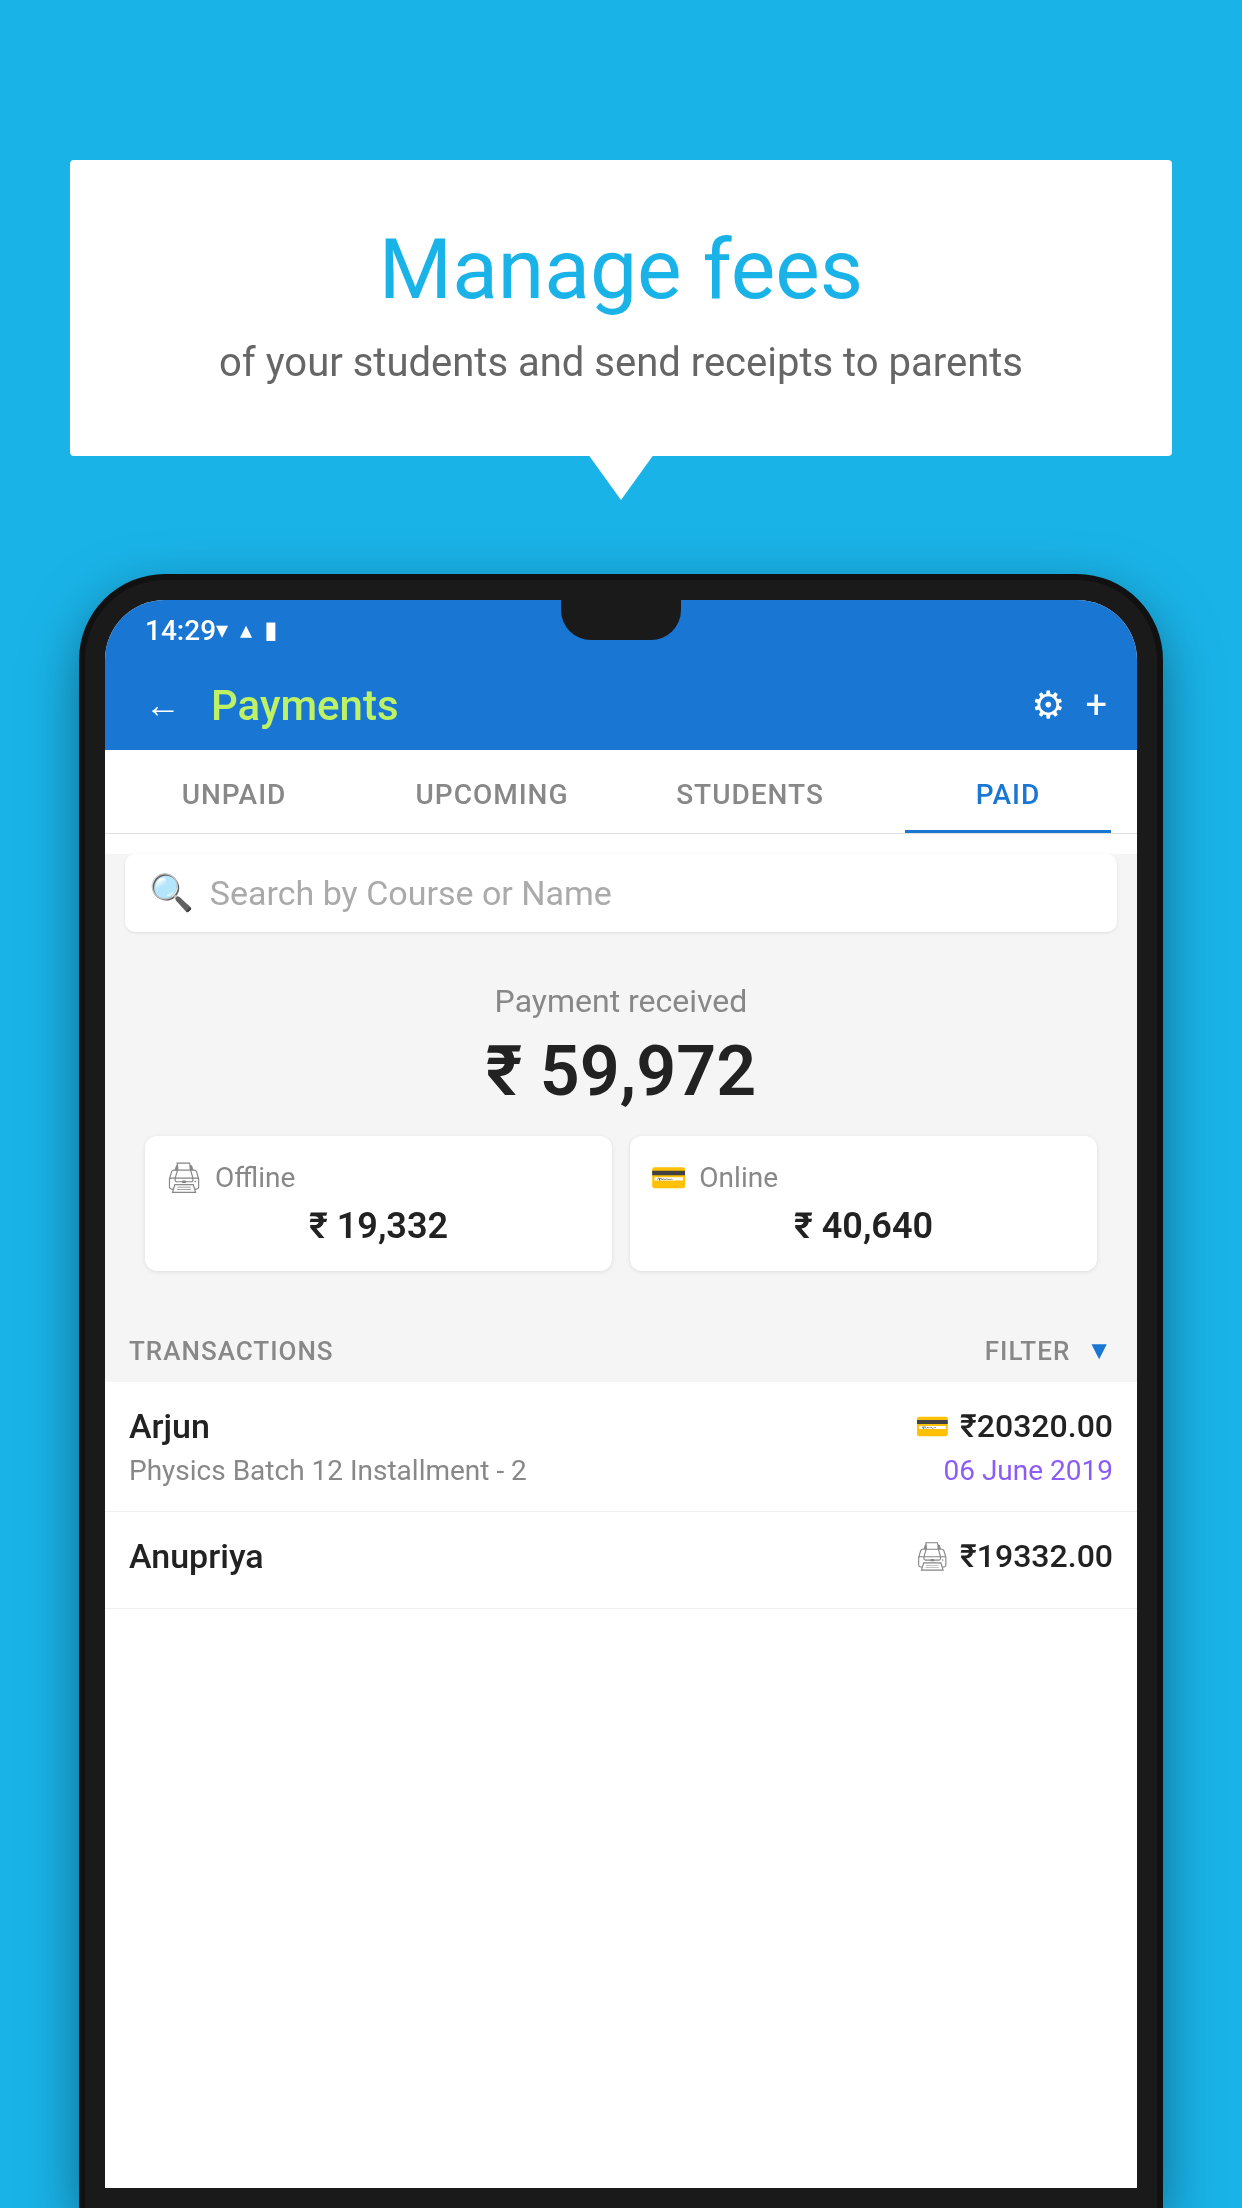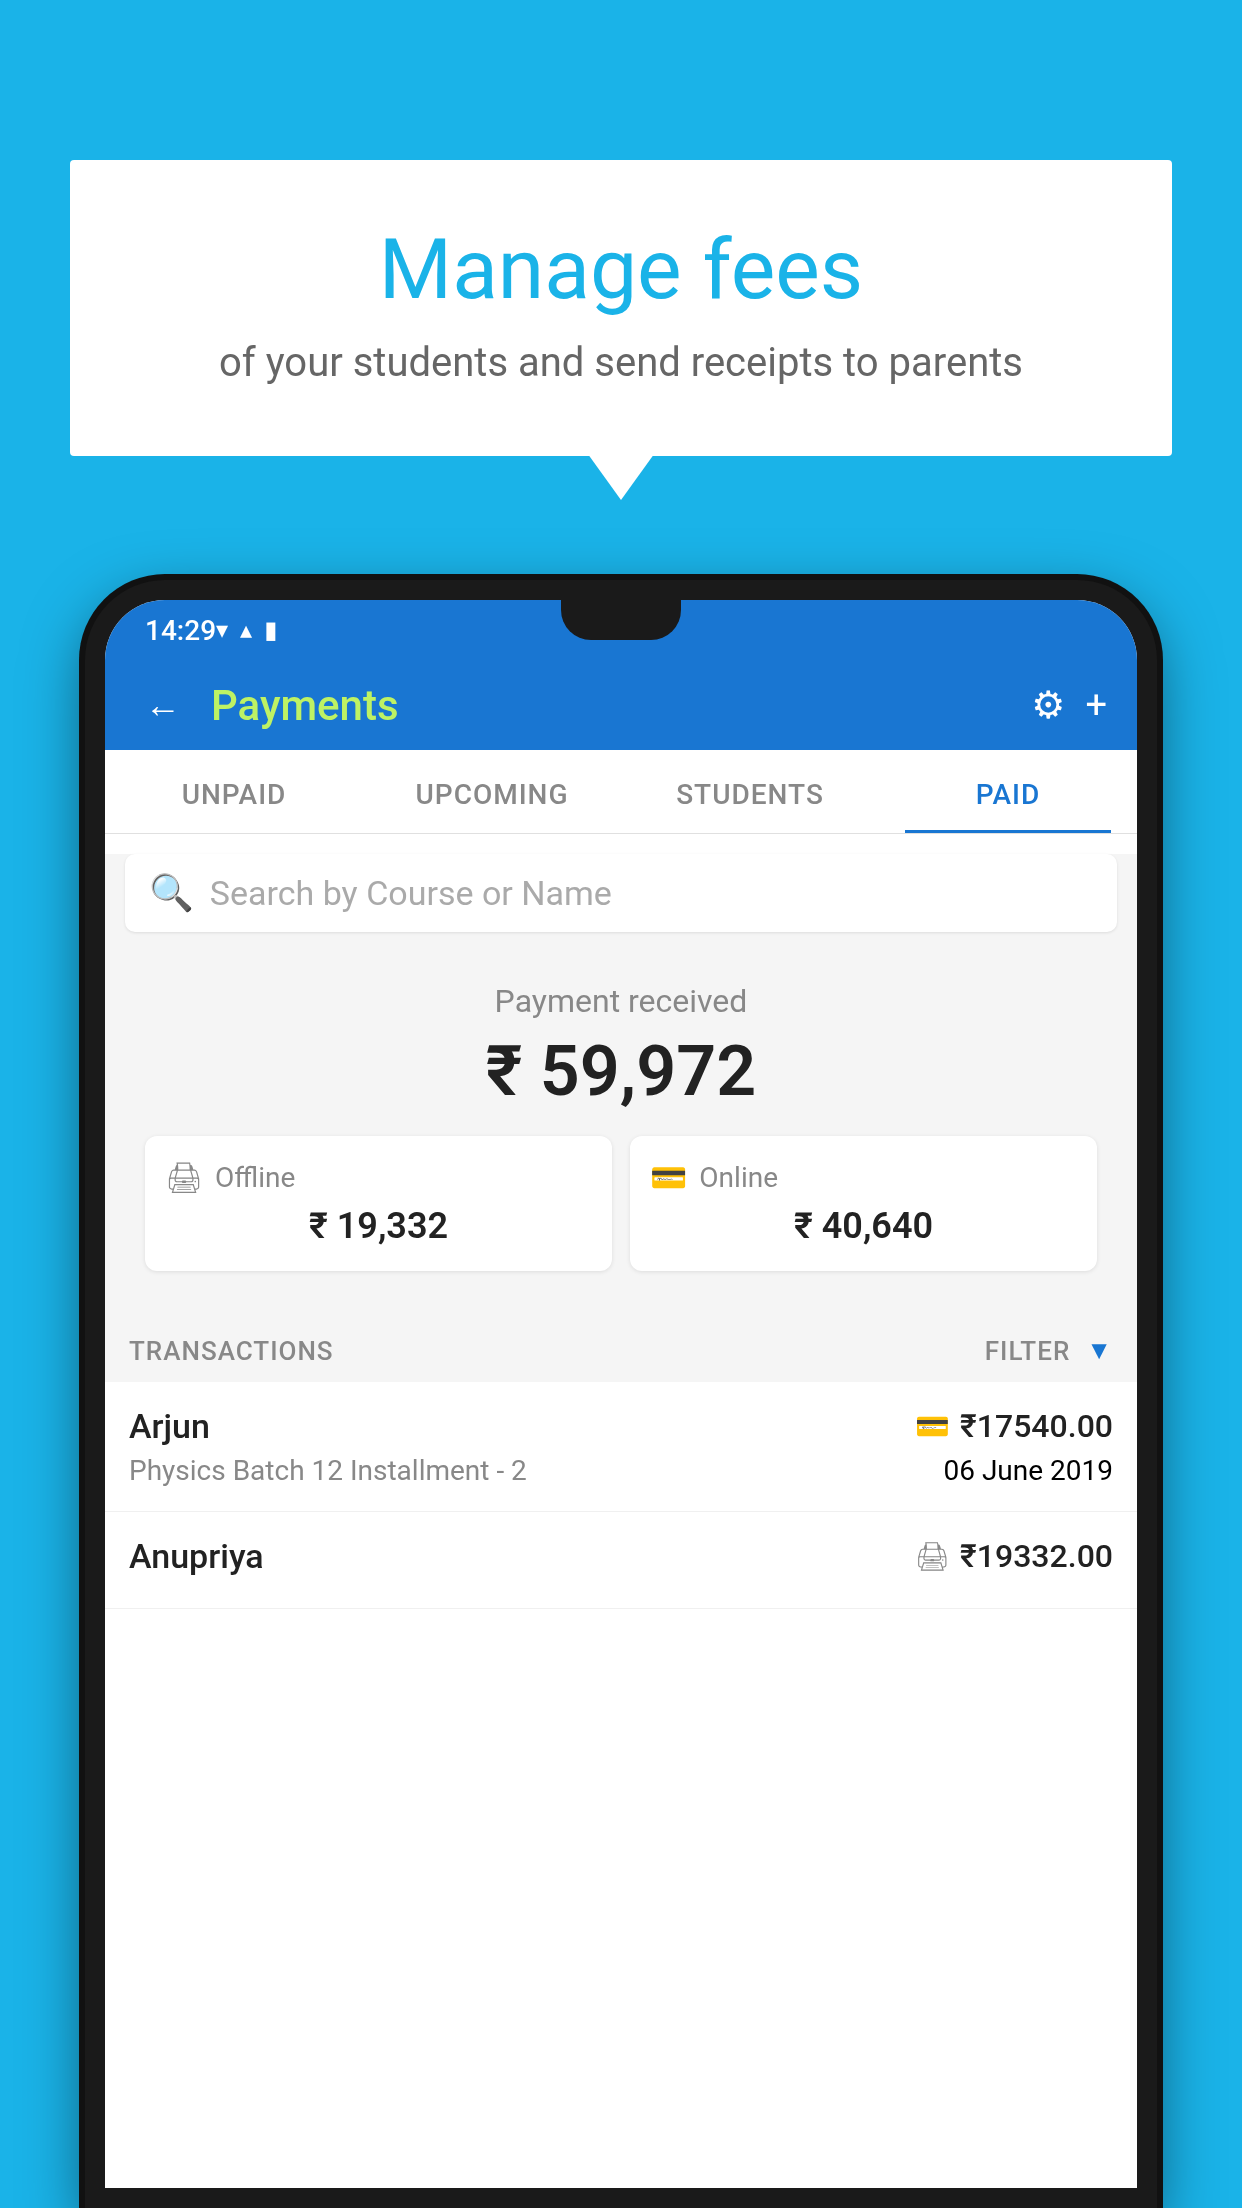--- a/index.html
+++ b/index.html
@@ -308,21 +308,21 @@
     .transaction-bottom {
       display: flex;
       justify-content: space-between;
     }
     .transaction-detail {
       font-size: 28px;
       color: #888;
     }
     .transaction-date {
       font-size: 28px;
-      color: #000000;
+      color: #8b5cf6;
     }
   </style>
 </head>
 <body>
 
 <div class="speech-bubble">
   <div class="speech-bubble-title">Manage fees</div>
   <div class="speech-bubble-subtitle">of your students and send receipts to parents</div>
 </div>
 
@@ -392,21 +392,21 @@
         </div>
       </div>
 
       <div class="transaction-list">
 
         <div class="transaction-row">
           <div class="transaction-top">
             <span class="transaction-name">Arjun</span>
             <div class="transaction-amount-wrap">
               <span class="transaction-amount-icon">💳</span>
-              <span class="transaction-amount">₹17540.00</span>
+              <span class="transaction-amount">₹20320.00</span>
             </div>
           </div>
           <div class="transaction-bottom">
             <span class="transaction-detail">Physics Batch 12 Installment - 2</span>
             <span class="transaction-date">06 June 2019</span>
           </div>
         </div>
 
         <div class="transaction-row">
           <div class="transaction-top">

